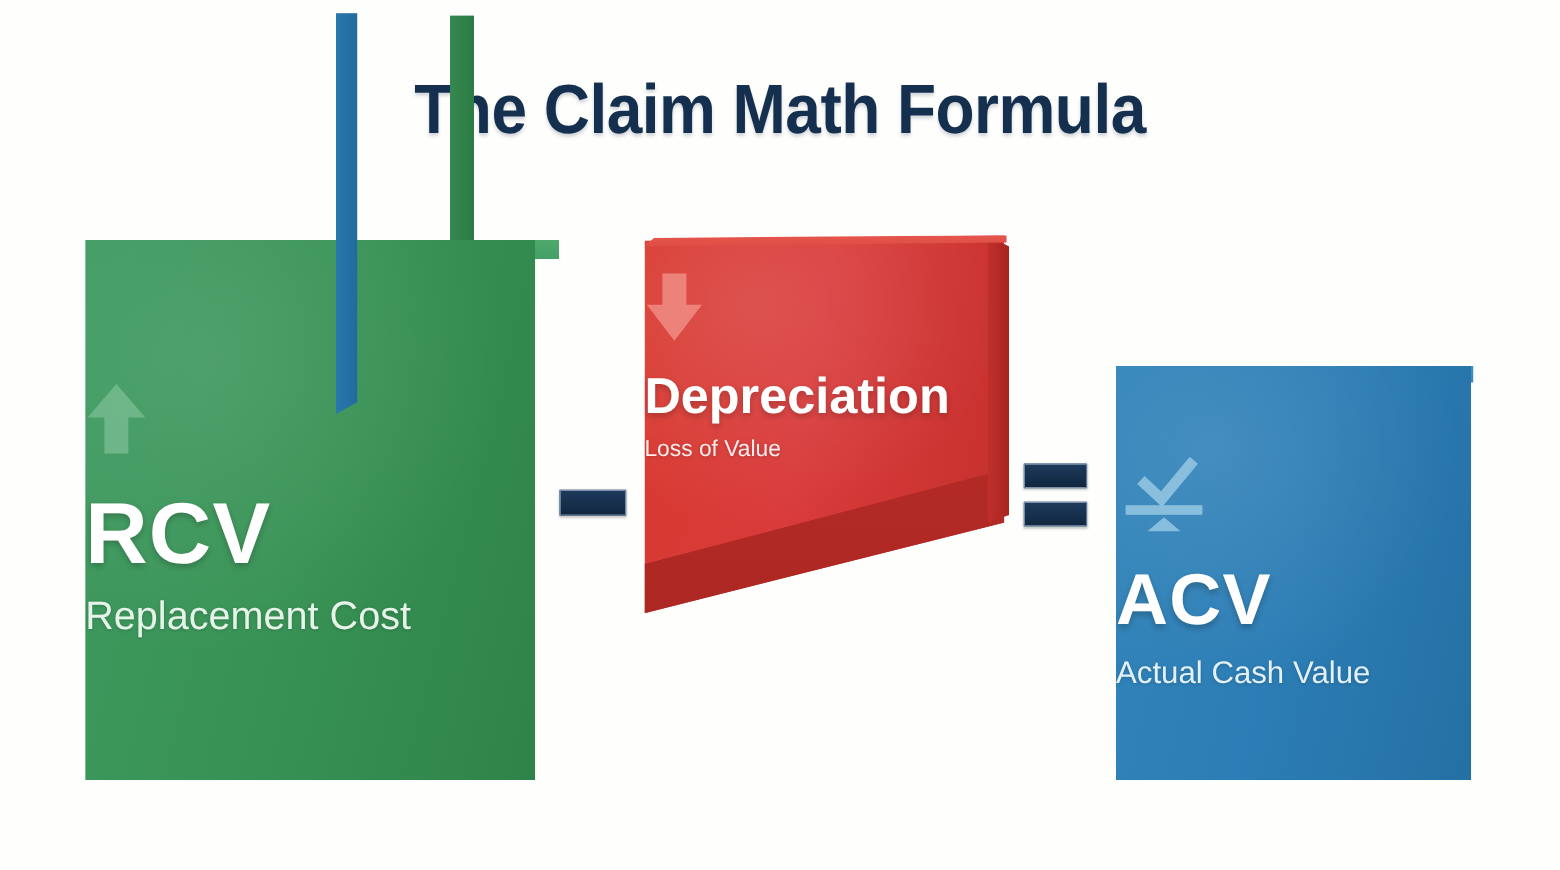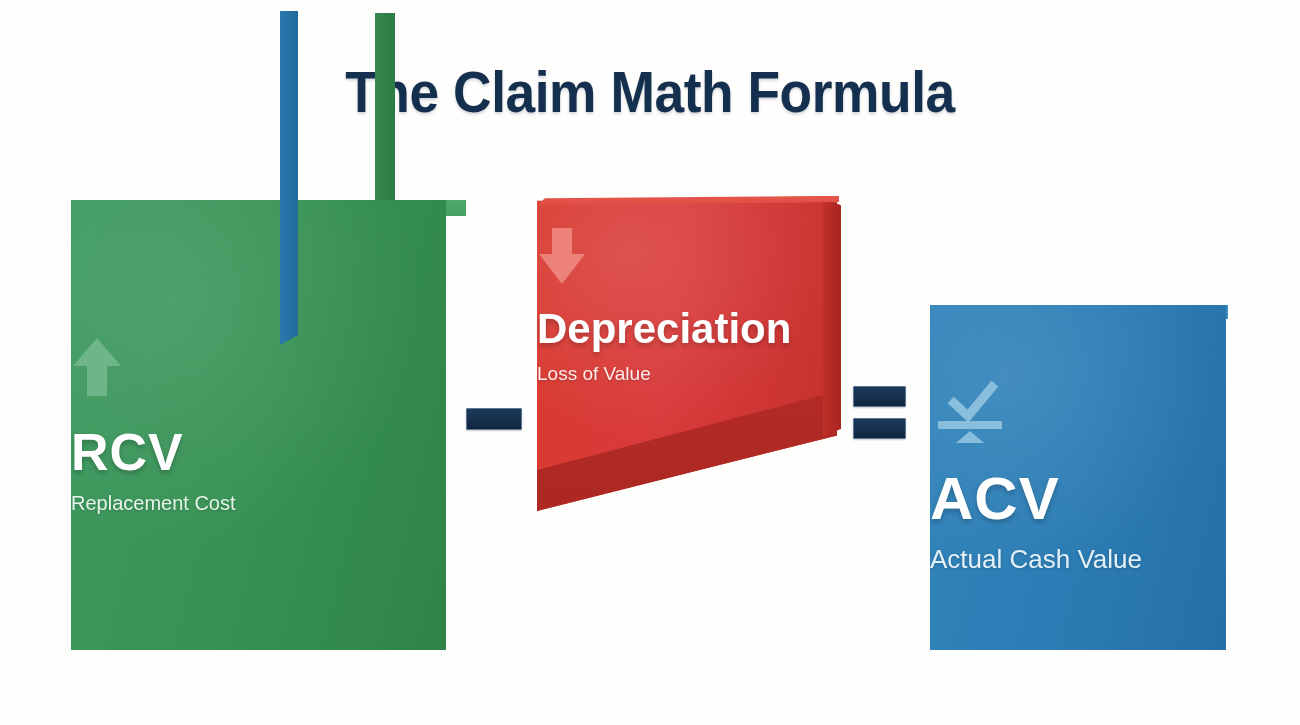--- a/index.html
+++ b/index.html
@@ -111,25 +111,25 @@
     height: 16px;
     background: linear-gradient(180deg, #4fa86e 0%, #44a066 100%);
     clip-path: polygon(18px 0, 100% 0, 100% 100%, 0 100%);
     left: 71px;
   }
 
   #rcv-arrow {
     margin-bottom: 24px;
   }
   #rcv-block .title-lg {
-    font-size: 52px;
+    font-size: 72px;
     letter-spacing: 1px;
   }
   #rcv-block .sub {
-    font-size: 20px;
+    font-size: 33px;
     margin-top: 14px;
     color: #e6f3e9;
   }
 
   
   #dep-block {
     left: 537px;
     top: 196px;
     width: 300px;
     height: 315px;

